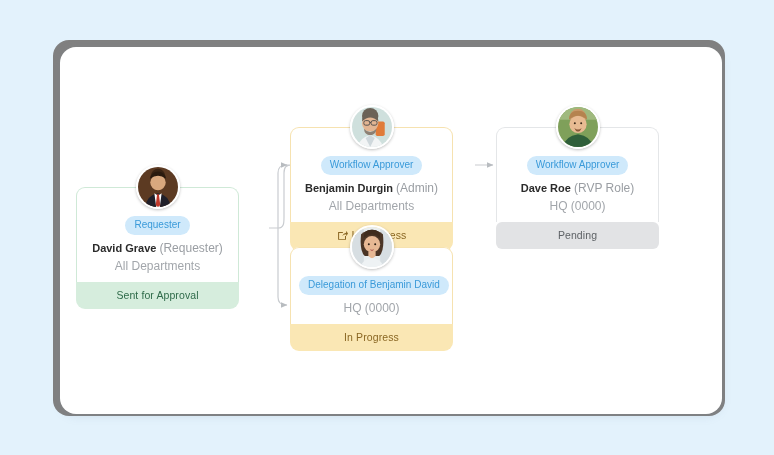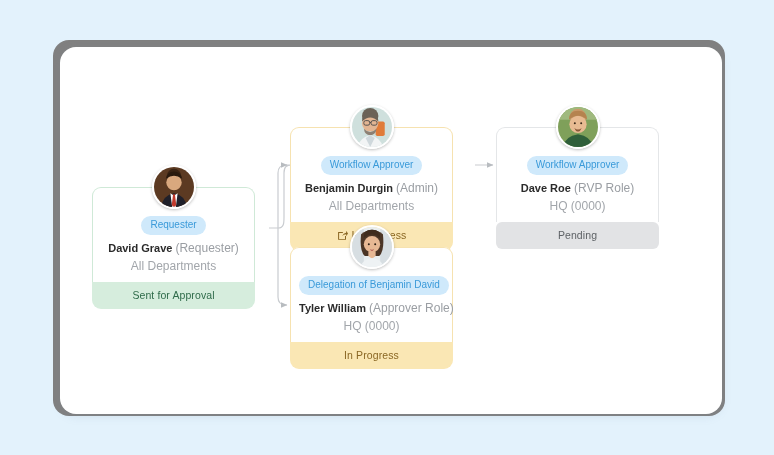--- a/index.html
+++ b/index.html
@@ -100,21 +100,21 @@
   .dept {
     font-size: 12px;
     color: #a2a6ab;
     white-space: nowrap;
   }
   .foot-inner { display: inline-flex; align-items: center; gap: 4px; }
   .foot-icon { display: inline-block; width: 11px; height: 11px; }
   .foot-icon svg { display: block; }
 
   
-  #node-requester { left: 32px;  top: 140px; }
+  #node-requester { left: 16px;  top: 140px; }
   #node-approver1 { left: 230px; top: 80px;  }
   #node-approver2 { left: 436px; top: 80px;  }
   #node-delegate  { left: 230px; top: 200px; }
 </style>
 </head>
 <body>
 
 <div id="page">
 
   <div class="frame-shadow"></div>
@@ -243,24 +243,20 @@
             <path d="M13 12 q9 -8 18 0 q1 -9 -9 -9 q-10 0 -9 9z" fill="#3f2b1d"></path>
             <circle cx="18.5" cy="19" r="1.1" fill="#2e1f14"></circle>
             <circle cx="25.5" cy="19" r="1.1" fill="#2e1f14"></circle>
             <path d="M19.5 24 q2.5 2 5 0 q-1.2 2.6 -2.5 2.6 q-1.3 0 -2.5 -2.6z" fill="#b5665c"></path>
             <path d="M18 27 l8 0 l0 5 l-4 3 l-4 -3z" fill="#e7b894"></path>
             <path d="M9 44 q3 -9 13 -10 q10 1 13 10z" fill="#eef2f4"></path>
           </svg>
         </div>
         <div class="node-body">
           <span class="badge">Delegation of Benjamin David</span>
-          <div class="name-line">
-            <span class="pname">Tyler William</span>
-            <span class="prole">(Approver Role)</span>
-          </div>
           <div class="dept">HQ (0000)</div>
         </div>
         <div class="node-foot">
           <span class="foot-inner">
             <span>In Progress</span>
           </span>
         </div>
       </div>
 
     </div>

